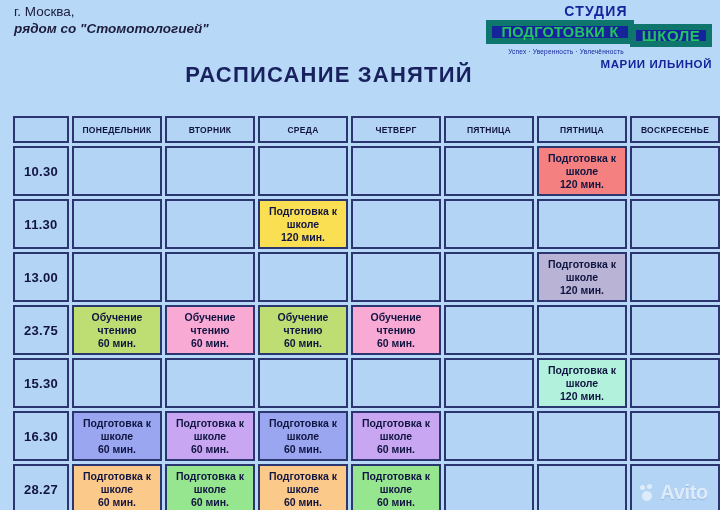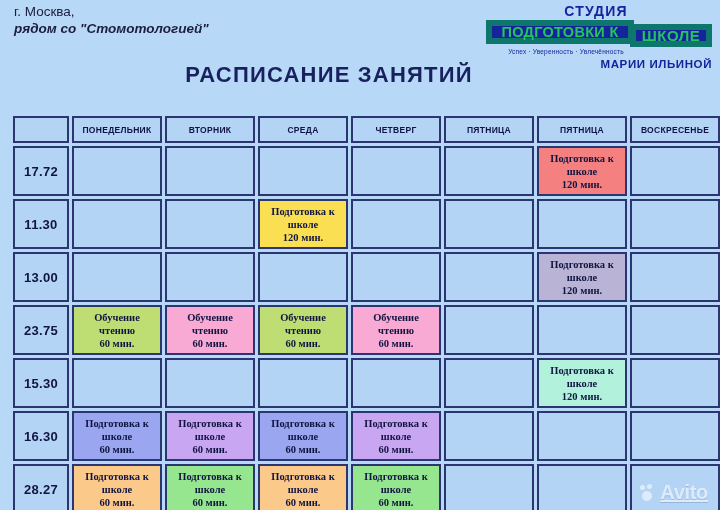--- a/index.html
+++ b/index.html
@@ -153,21 +153,20 @@
   td.time {
     font-size: 13px;
     font-weight: bold;
     letter-spacing: 0.3px;
   }
   td.lesson {
     font-weight: bold;
     line-height: 13px;
     font-size: 10.5px;
     padding: 0 1px;
-    font-family: Liberation Serif, serif;
   }
   td.lesson .l1, td.lesson .l2, td.lesson .l3 { display: block; }
 
   
   .watermark {
     position: absolute;
     right: 12px;
     bottom: 6px;
     display: flex;
     align-items: center;
@@ -187,21 +186,20 @@
   }
   .wm-dots i:nth-child(1) { width: 5px;  height: 5px;  left: 0;    top: 1px; }
   .wm-dots i:nth-child(2) { width: 5px;  height: 5px;  left: 7px;  top: 0; }
   .wm-dots i:nth-child(3) { width: 10px; height: 10px; left: 2px;  top: 7px; }
   .wm-text {
     color: #ffffff;
     font-size: 20px;
     font-weight: bold;
     letter-spacing: -0.3px;
     text-shadow: 0 1px 1px rgba(60,90,140,0.45);
-    text-decoration: underline;
   }
 </style>
 </head>
 <body>
 
 <div class="header">
 
   <div class="contact">
     <div>г. Москва,</div>
     <div class="line-bold">рядом со "Стомотологией"</div>
@@ -239,21 +237,21 @@
         <th>ВТОРНИК</th>
         <th>СРЕДА</th>
         <th>ЧЕТВЕРГ</th>
         <th>ПЯТНИЦА</th>
         <th>ПЯТНИЦА</th>
         <th>ВОСКРЕСЕНЬЕ</th>
       </tr>
     </thead>
     <tbody id="schedule-body">
         <tr>
-          <td class="time">17.72</td>
+          <td class="time">10.30</td>
           <td></td>
           <td></td>
           <td></td>
           <td></td>
           <td></td>
           <td class="lesson" style="background: rgb(244, 129, 127);">
             <span class="l1">Подготовка к</span>
             <span class="l2">школе</span>
             <span class="l3">120 мин.</span>
           </td>

